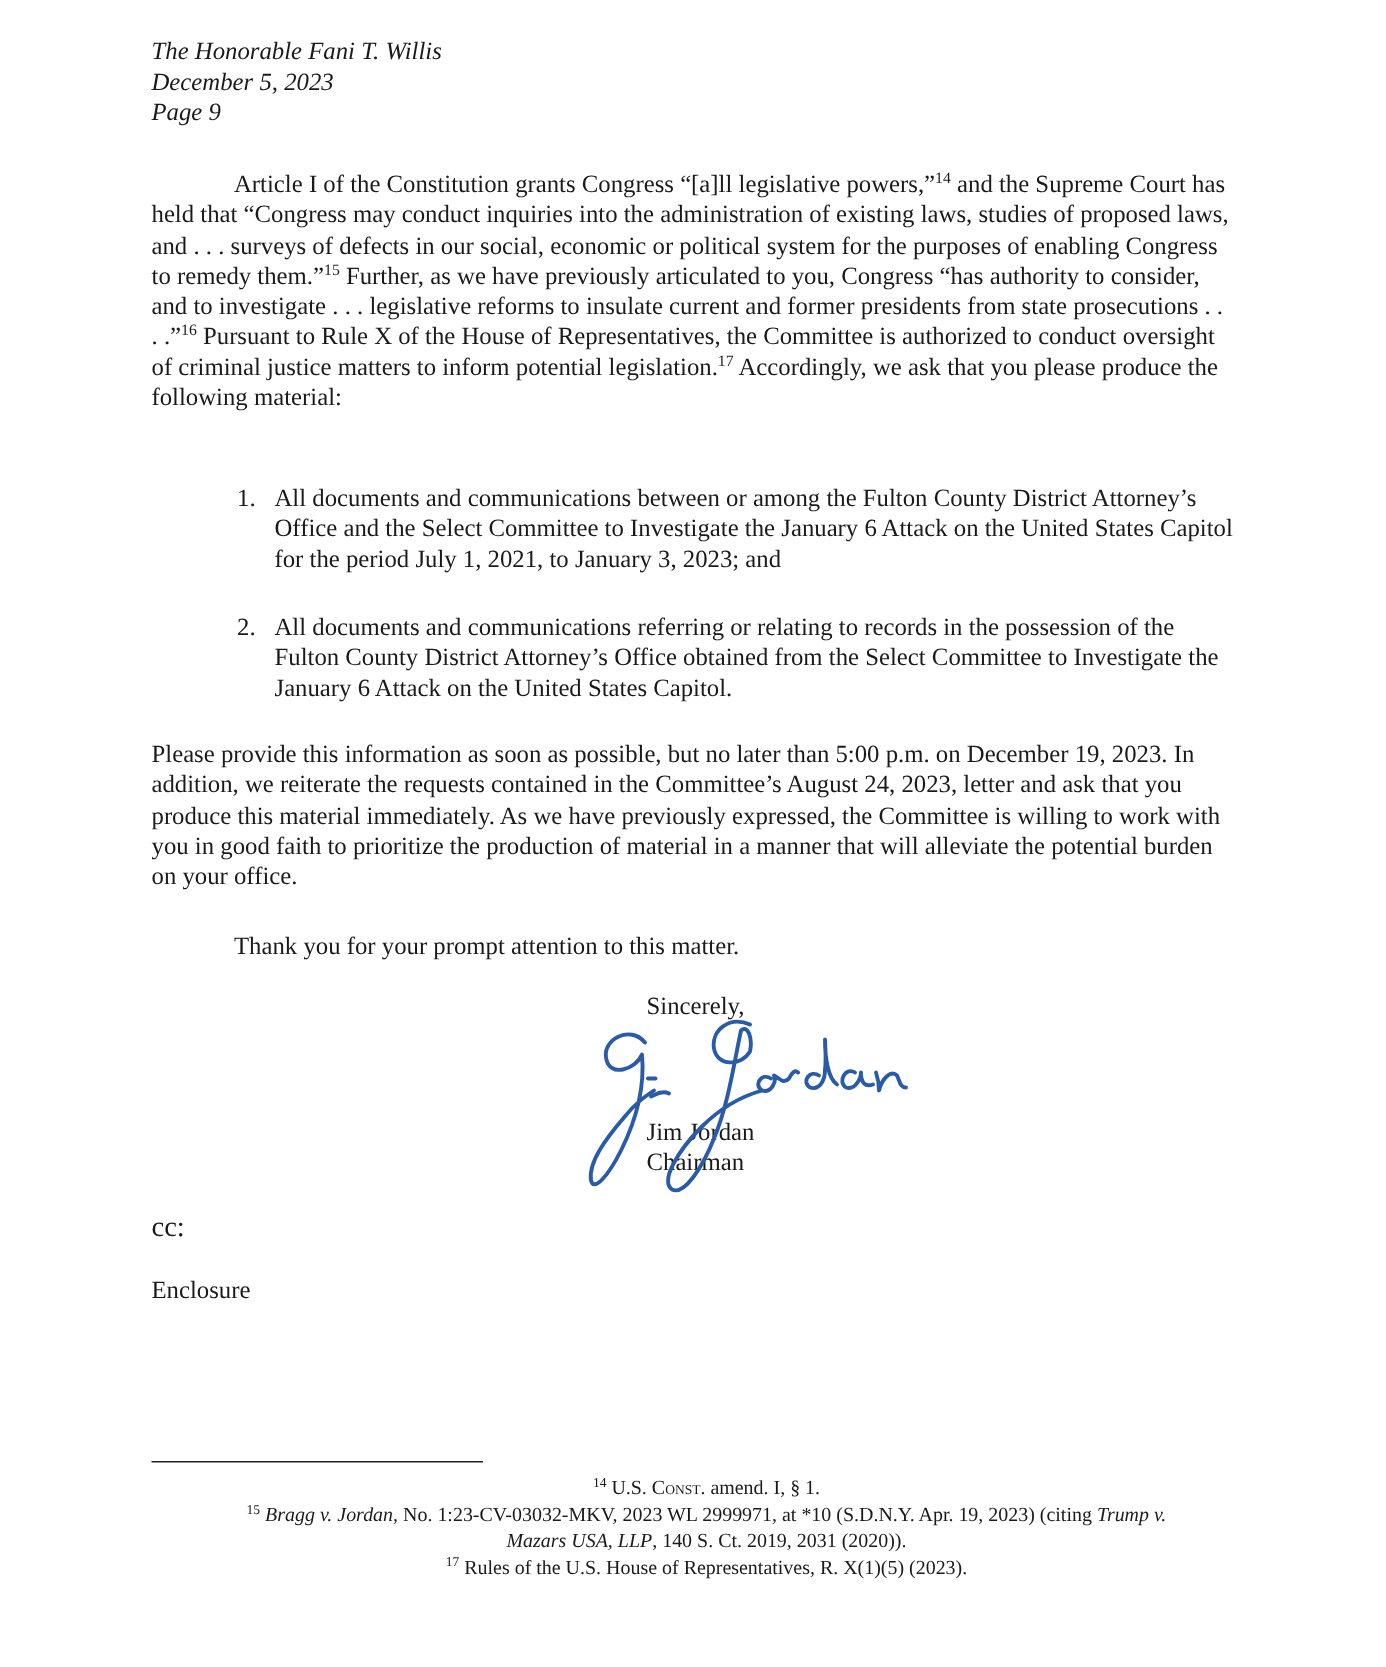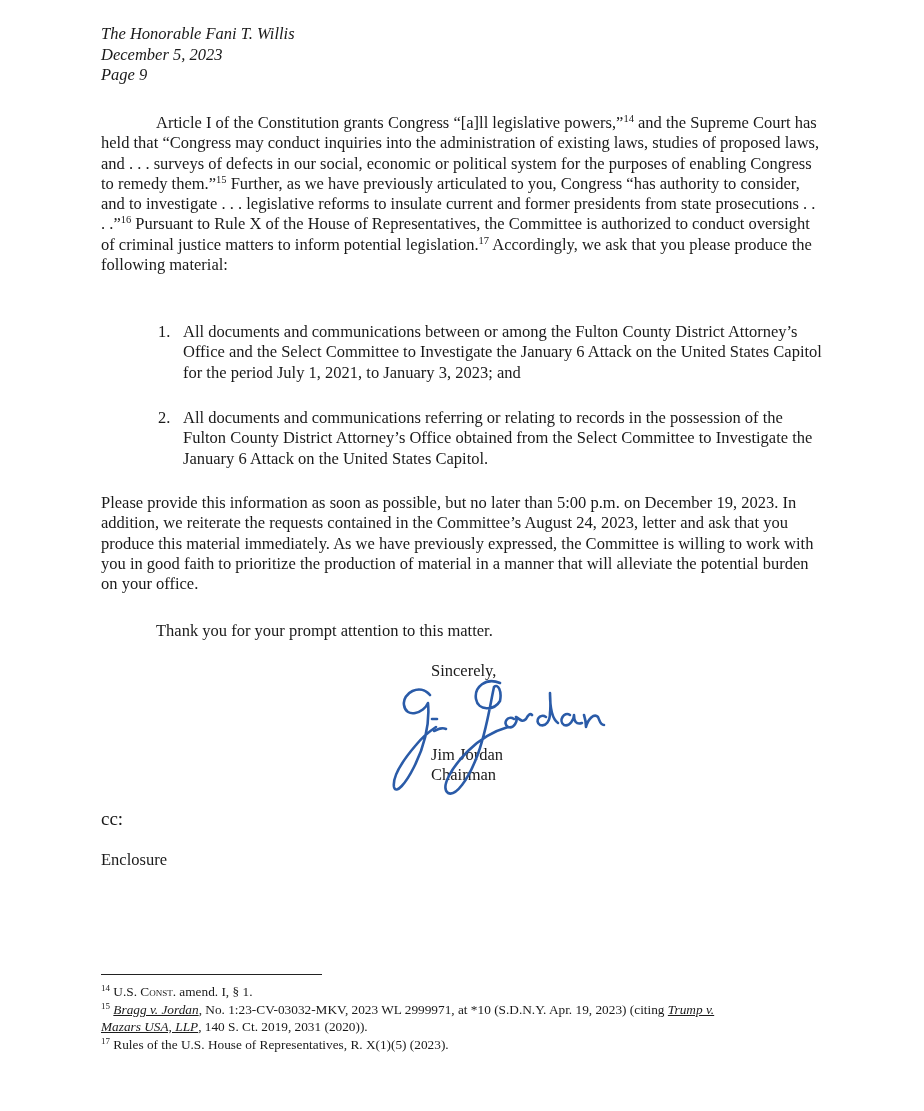--- a/index.html
+++ b/index.html
@@ -30,23 +30,23 @@
     .thanks { left: 156px; top: 621px; font-size: 16.5px; white-space: nowrap; }
     .sincerely { left: 431px; top: 661px; font-size: 16.5px; white-space: nowrap; }
     .signame { left: 431px; top: 745px; font-size: 16.5px; line-height: 20.3px; white-space: nowrap; }
     .sig-box { left: 390px; top: 675px; width: 250px; height: 130px; }
     .cc-label { left: 101px; top: 808px; font-size: 19px; }
     .cc-text { left: 156px; top: 808px; font-size: 16.5px; white-space: nowrap; }
     .enclosure { left: 101px; top: 850px; font-size: 16.5px; }
     .fn-rule { left: 101px; top: 974px; width: 221px; height: 1px; background: #222; }
     .footnotes { left: 101px; top: 983px; width: 740px; font-size: 13.3px; line-height: 17.5px; }
     .footnotes sup { font-size: 9px; vertical-align: 5px; }
-    .fn { white-space: nowrap; }
+    .fn { white-space: nowrap; text-align: center; }
     .sc { font-variant: small-caps; }
-    i { font-style: italic; text-decoration: underline; }
+    i { font-style: italic; }
   </style>
 </head>
 <body>
 
 <div class="page">
 
   <div class="abs hdr">
     <div>The Honorable Fani T. Willis</div>
     <div>December 5, 2023</div>
     <div>Page 9</div>

